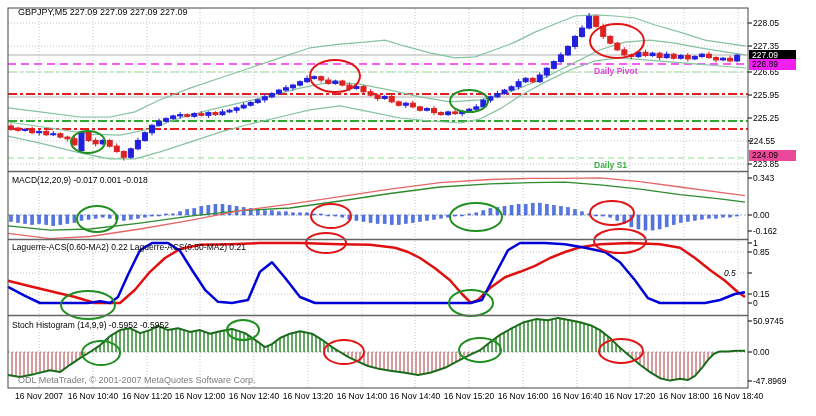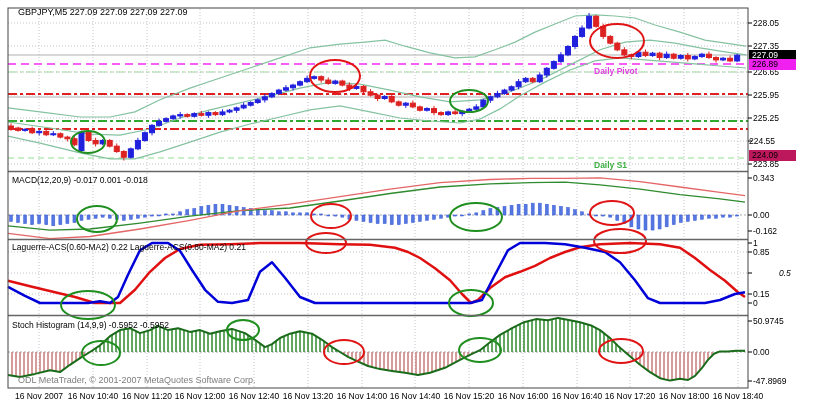--- a/index.html
+++ b/index.html
@@ -649,27 +649,27 @@
   <div id="labels-layer">
       <div class="ovl axis-price" style="top: 18px; left: 753px;">228.05</div>
       <div class="ovl axis-price" style="top: 41px; left: 753px;">227.35</div>
       <div class="ovl axis-price" style="top: 67px; left: 753px;">226.65</div>
       <div class="ovl axis-price" style="top: 90px; left: 753px;">225.95</div>
       <div class="ovl axis-price" style="top: 113px; left: 753px; text-align: center;">225.25</div>
       <div class="ovl axis-price" style="top: 136px; left: 718px; margin-left: 31px;">224.55</div>
       <div class="ovl axis-price" style="top: 159px; left: 753px;">223.85</div>
       <div class="ovl badge" style="top: 49.5px; left: 749px; background: rgb(0, 0, 0); color: rgb(255, 255, 255);">227.09</div>
       <div class="ovl badge" style="top: 58.5px; left: 749px; background: rgb(240, 32, 240); color: rgb(0, 0, 0);">226.89</div>
-      <div class="ovl badge" style="top: 149.5px; left: 749px; background: #be185d; color: rgb(0, 0, 0);">224.09</div>
+      <div class="ovl badge" style="top: 149.5px; left: 749px; background: #ec4899; color: rgb(0, 0, 0);">224.09</div>
       <div class="ovl scale-lab" style="top: 173px; left: 753px;">0.343</div>
       <div class="ovl scale-lab" style="top: 210px; left: 753px;">0.00</div>
       <div class="ovl scale-lab" style="top: 226px; left: 753px;">-0.162</div>
       <div class="ovl scale-lab" style="top: 238px; left: 753px;">1</div>
       <div class="ovl scale-lab" style="top: 247px; left: 753px;">0.85</div>
-      <div class="ovl scale-lab" style="top: 268px; left: 779px; font-style: italic;">0.5</div>
+      <div class="ovl scale-lab" style="top: 268px; left: 724px; font-style: italic;">0.5</div>
       <div class="ovl scale-lab" style="top: 289px; left: 753px;">0.15</div>
       <div class="ovl scale-lab" style="top: 298px; left: 753px;">0</div>
       <div class="ovl scale-lab" style="top: 316px; left: 753px;">50.9745</div>
       <div class="ovl scale-lab" style="top: 347px; left: 753px;">0.00</div>
       <div class="ovl scale-lab" style="top: 376px; left: 753px;">-47.8969</div>
       <div class="time-lab" style="top: 391px; left: 39px; position: absolute; text-align: right;">16 Nov 2007</div>
       <div class="time-lab" style="top: 391px; left: 93px; position: absolute;">16 Nov 10:40</div>
       <div class="time-lab" style="top: 391px; left: 147px; position: absolute;">16 Nov 11:20</div>
       <div class="time-lab" style="top: 391px; left: 200px; position: absolute;">16 Nov 12:00</div>
       <div class="time-lab" style="top: 391px; left: 254px; position: absolute;">16 Nov 12:40</div>

